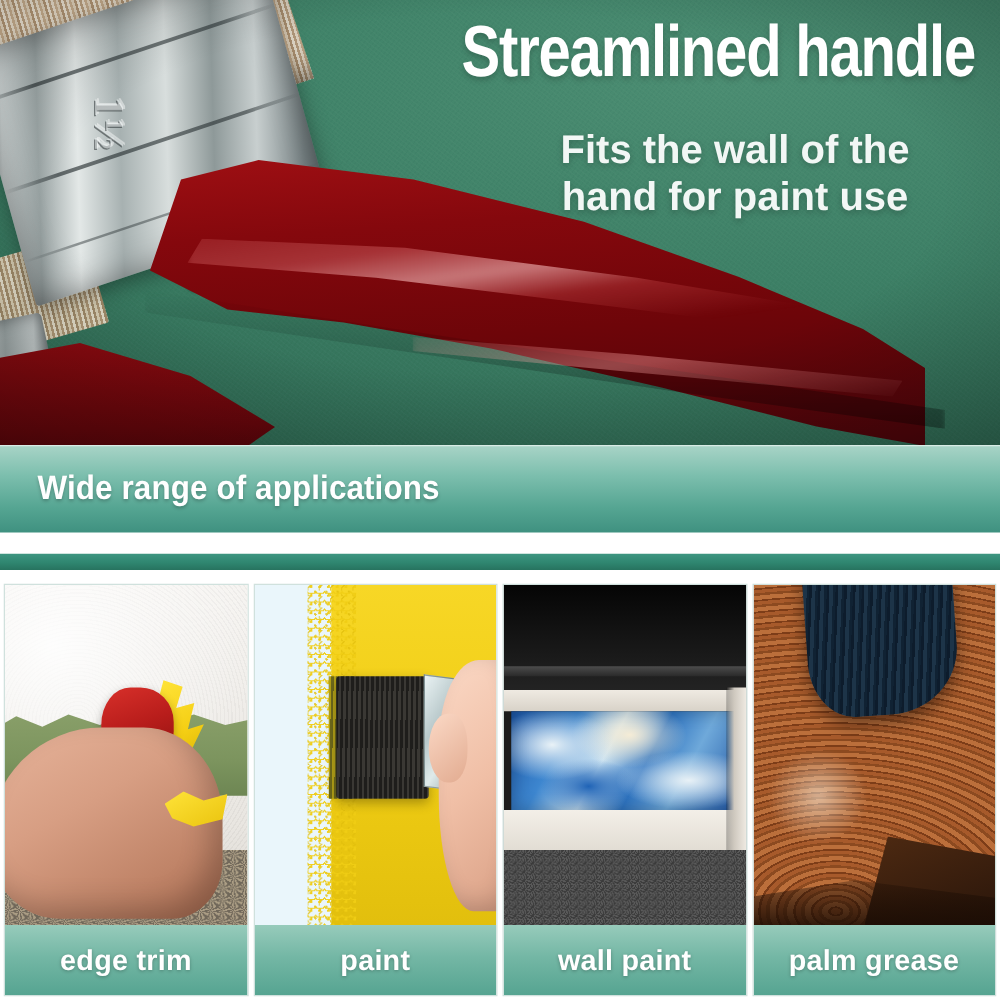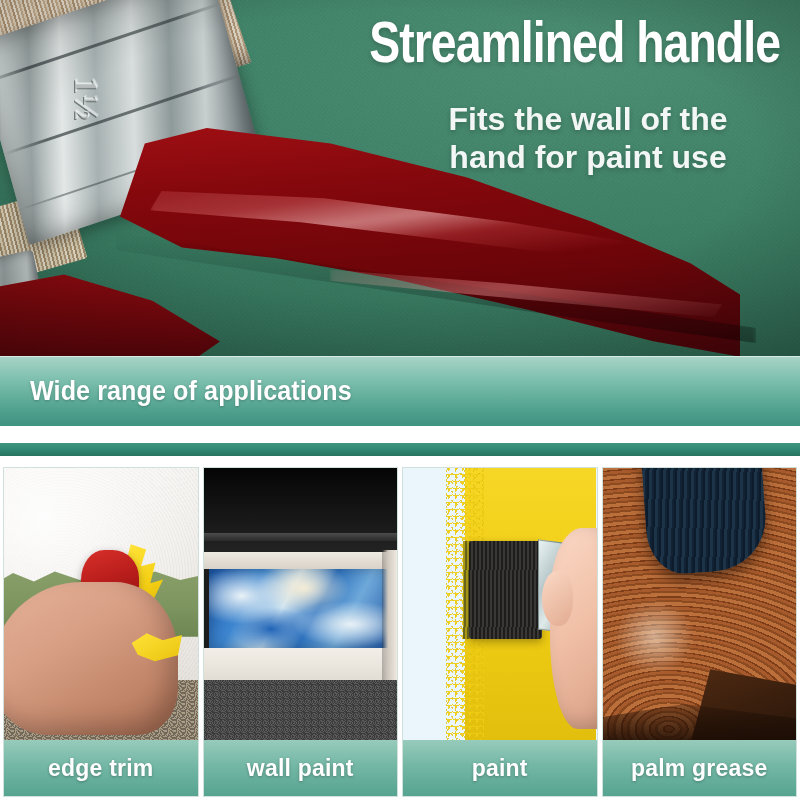--- a/index.html
+++ b/index.html
@@ -543,46 +543,46 @@
         <div class="p1-carpet"></div>
         <div class="p1-yellow"></div>
         <div class="p1-brush"></div>
         <div class="p1-hand"></div>
         <div class="p1-yellow2"></div>
       </div>
       <div class="caption">edge trim</div>
     </div>
 
     <div class="card">
+      <div class="photo p2">
+        <div class="p2-yellow"></div>
+        <div class="p2-spray"></div>
+        <div class="p2-brush-tip"></div>
+        <div class="p2-brush"></div>
+        <div class="p2-ferrule"></div>
+        <div class="p2-hand"></div>
+        <div class="p2-finger"></div>
+      </div>
+      <div class="caption">paint</div>
+    </div>
+
+    <div class="card">
       <div class="photo p3">
         <div class="p3-ceiling"></div>
         <div class="p3-ceilbeam"></div>
         <div class="p3-upperwall"></div>
         <div class="p3-mural"></div>
         <div class="p3-lowerwall"></div>
         <div class="p3-floor"></div>
         <div class="p3-pillar"></div>
       </div>
       <div class="caption">wall paint</div>
     </div>
 
     <div class="card">
-      <div class="photo p2">
-        <div class="p2-yellow"></div>
-        <div class="p2-spray"></div>
-        <div class="p2-brush-tip"></div>
-        <div class="p2-brush"></div>
-        <div class="p2-ferrule"></div>
-        <div class="p2-hand"></div>
-        <div class="p2-finger"></div>
-      </div>
-      <div class="caption">paint</div>
-    </div>
-
-    <div class="card">
       <div class="photo p4">
         <div class="p4-wood"></div>
         <div class="p4-sheen"></div>
         <div class="p4-brush"></div>
         <div class="p4-darkband"></div>
         <div class="p4-edge"></div>
       </div>
       <div class="caption">palm grease</div>
     </div>
 

